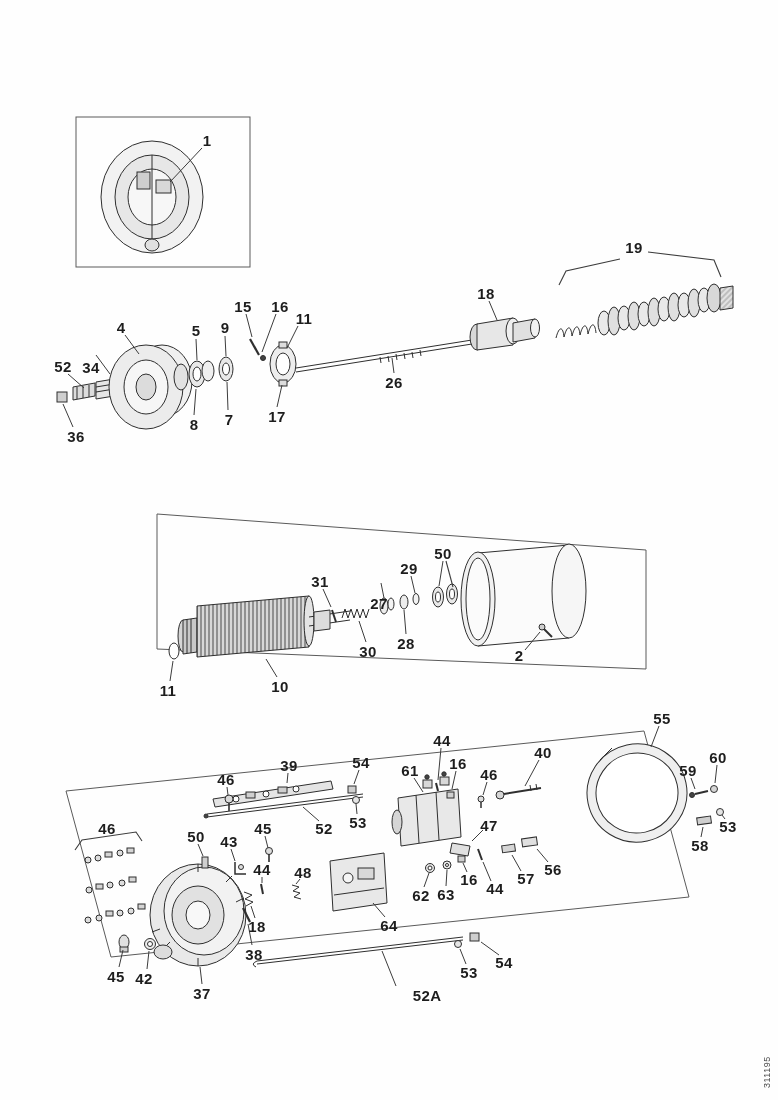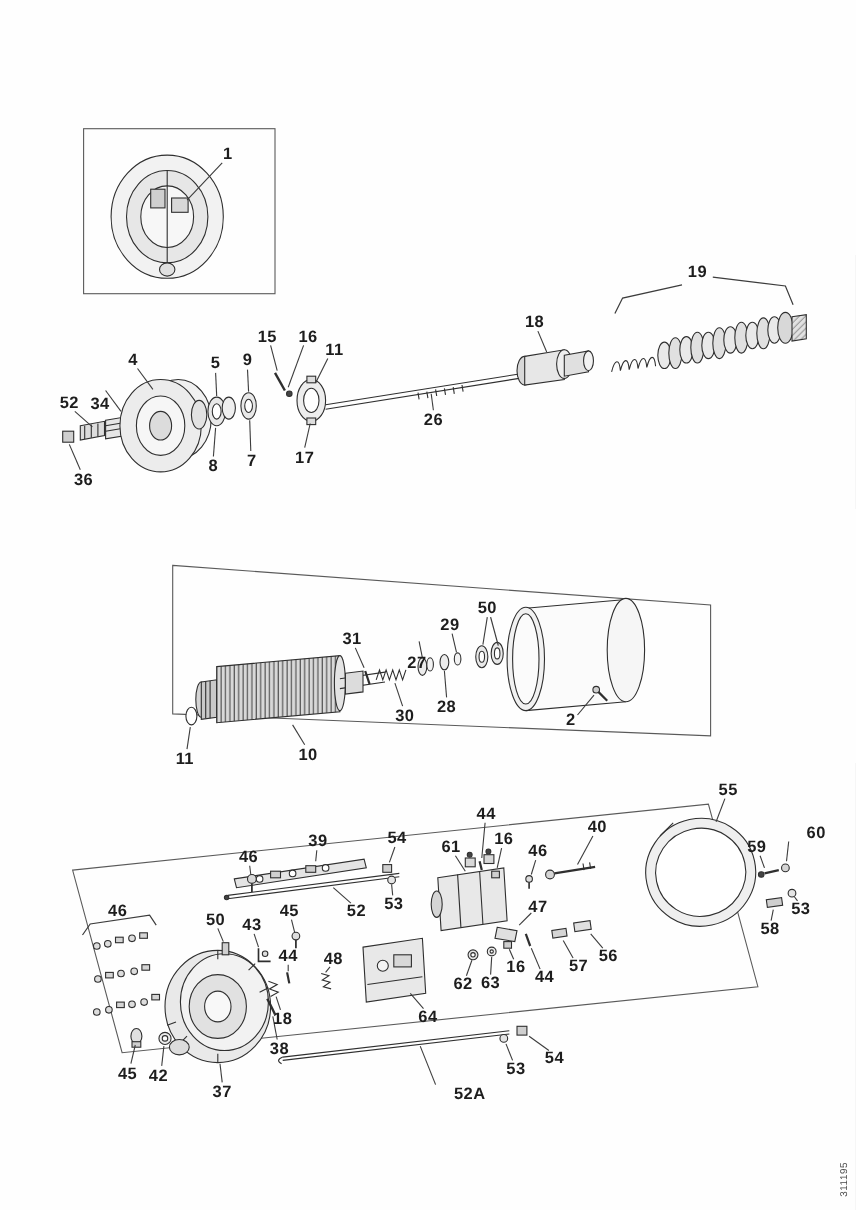--- a/index.html
+++ b/index.html
@@ -459,21 +459,21 @@
       <span class="callout" style="left: 489px; top: 825px;">47</span>
       <span class="callout" style="left: 421px; top: 895px;">62</span>
       <span class="callout" style="left: 446px; top: 894px;">63</span>
       <span class="callout" style="left: 469px; top: 879px;">16</span>
       <span class="callout" style="left: 495px; top: 888px;">44</span>
       <span class="callout" style="left: 526px; top: 878px;">57</span>
       <span class="callout" style="left: 553px; top: 869px;">56</span>
       <span class="callout" style="left: 389px; top: 925px;">64</span>
       <span class="callout" style="left: 662px; top: 718px;">55</span>
       <span class="callout" style="left: 688px; top: 770px;">59</span>
-      <span class="callout" style="left: 718px; top: 757px; margin-left: 24px;">60</span>
+      <span class="callout" style="left: 718px; top: 757px;">60</span>
       <span class="callout" style="left: 700px; top: 845px;">58</span>
       <span class="callout" style="left: 728px; top: 826px;">53</span>
       <span class="callout" style="left: 401px; top: 995px; margin-left: 26px;">52A</span>
       <span class="callout" style="left: 469px; top: 972px;">53</span>
       <span class="callout" style="left: 504px; top: 962px;">54</span>
     </div>
 
   <div class="print-code">311195</div>
 </div>
 

